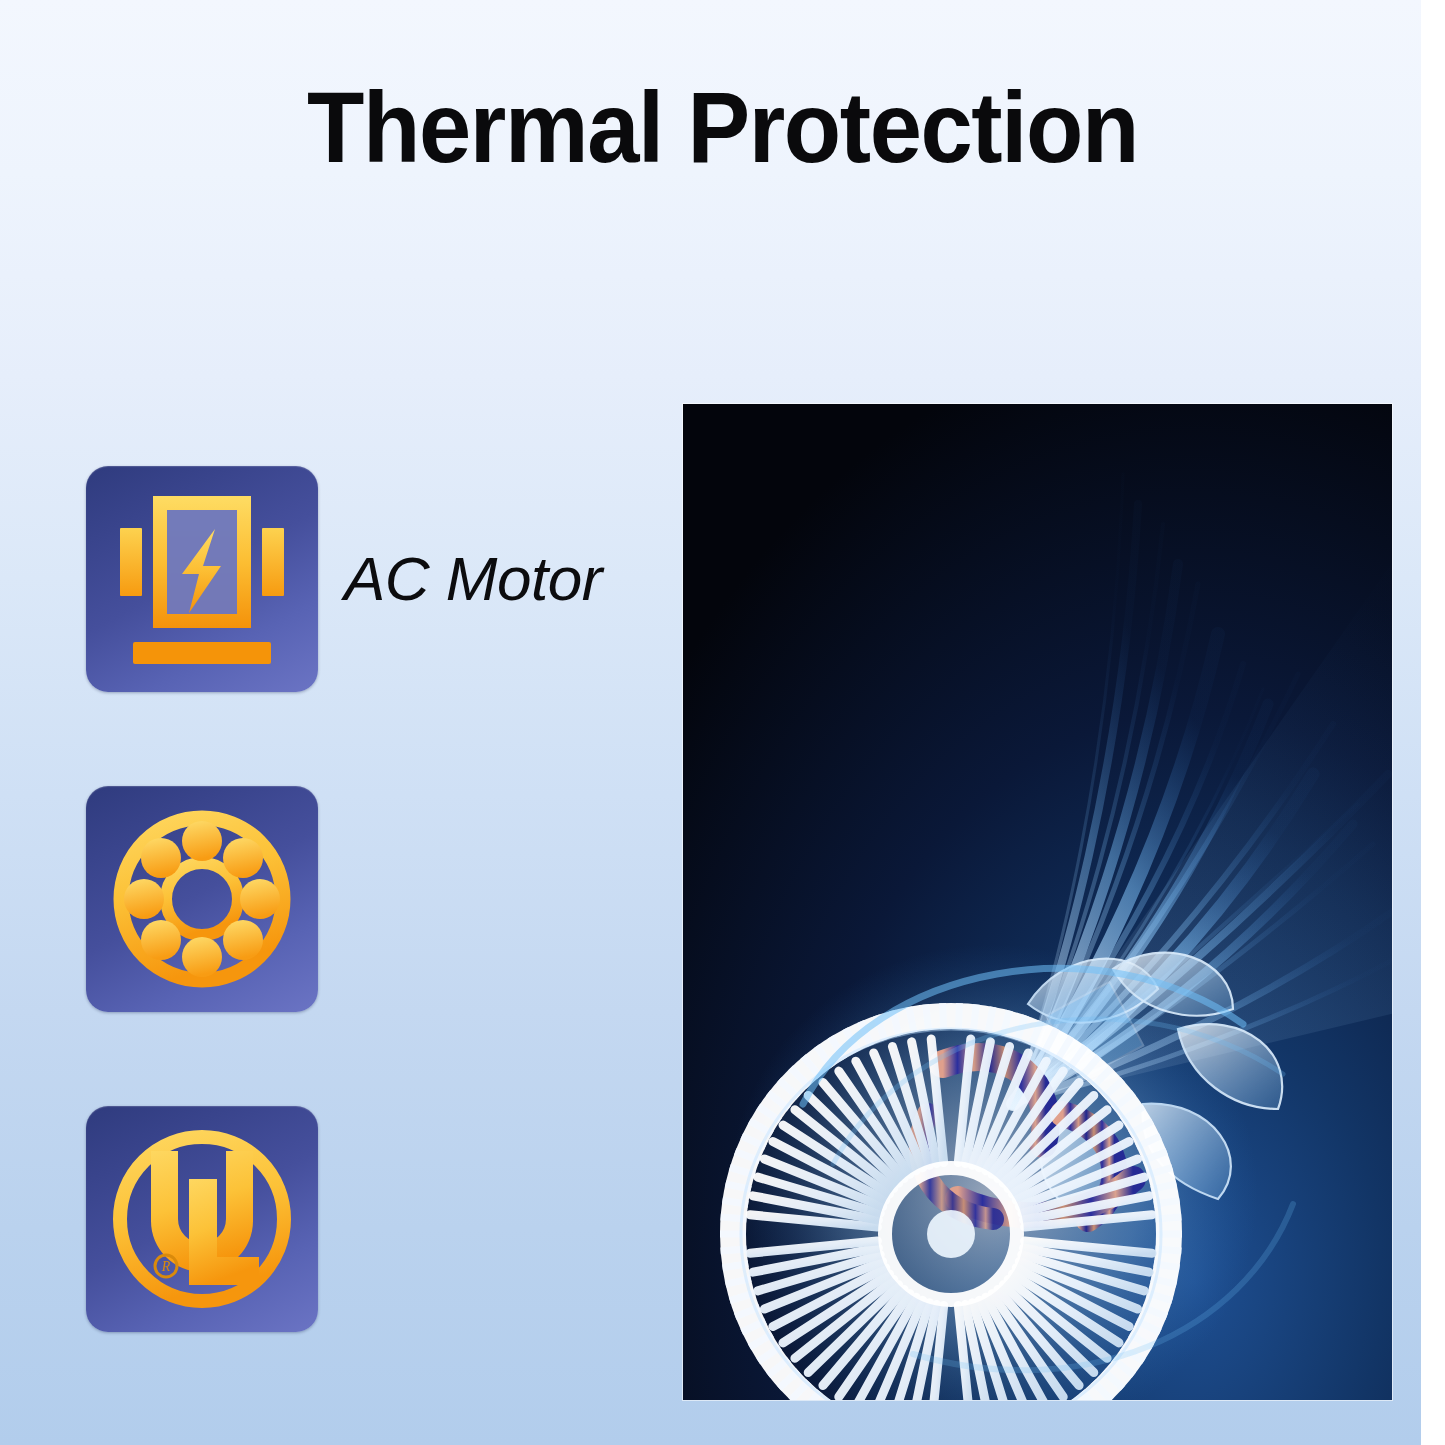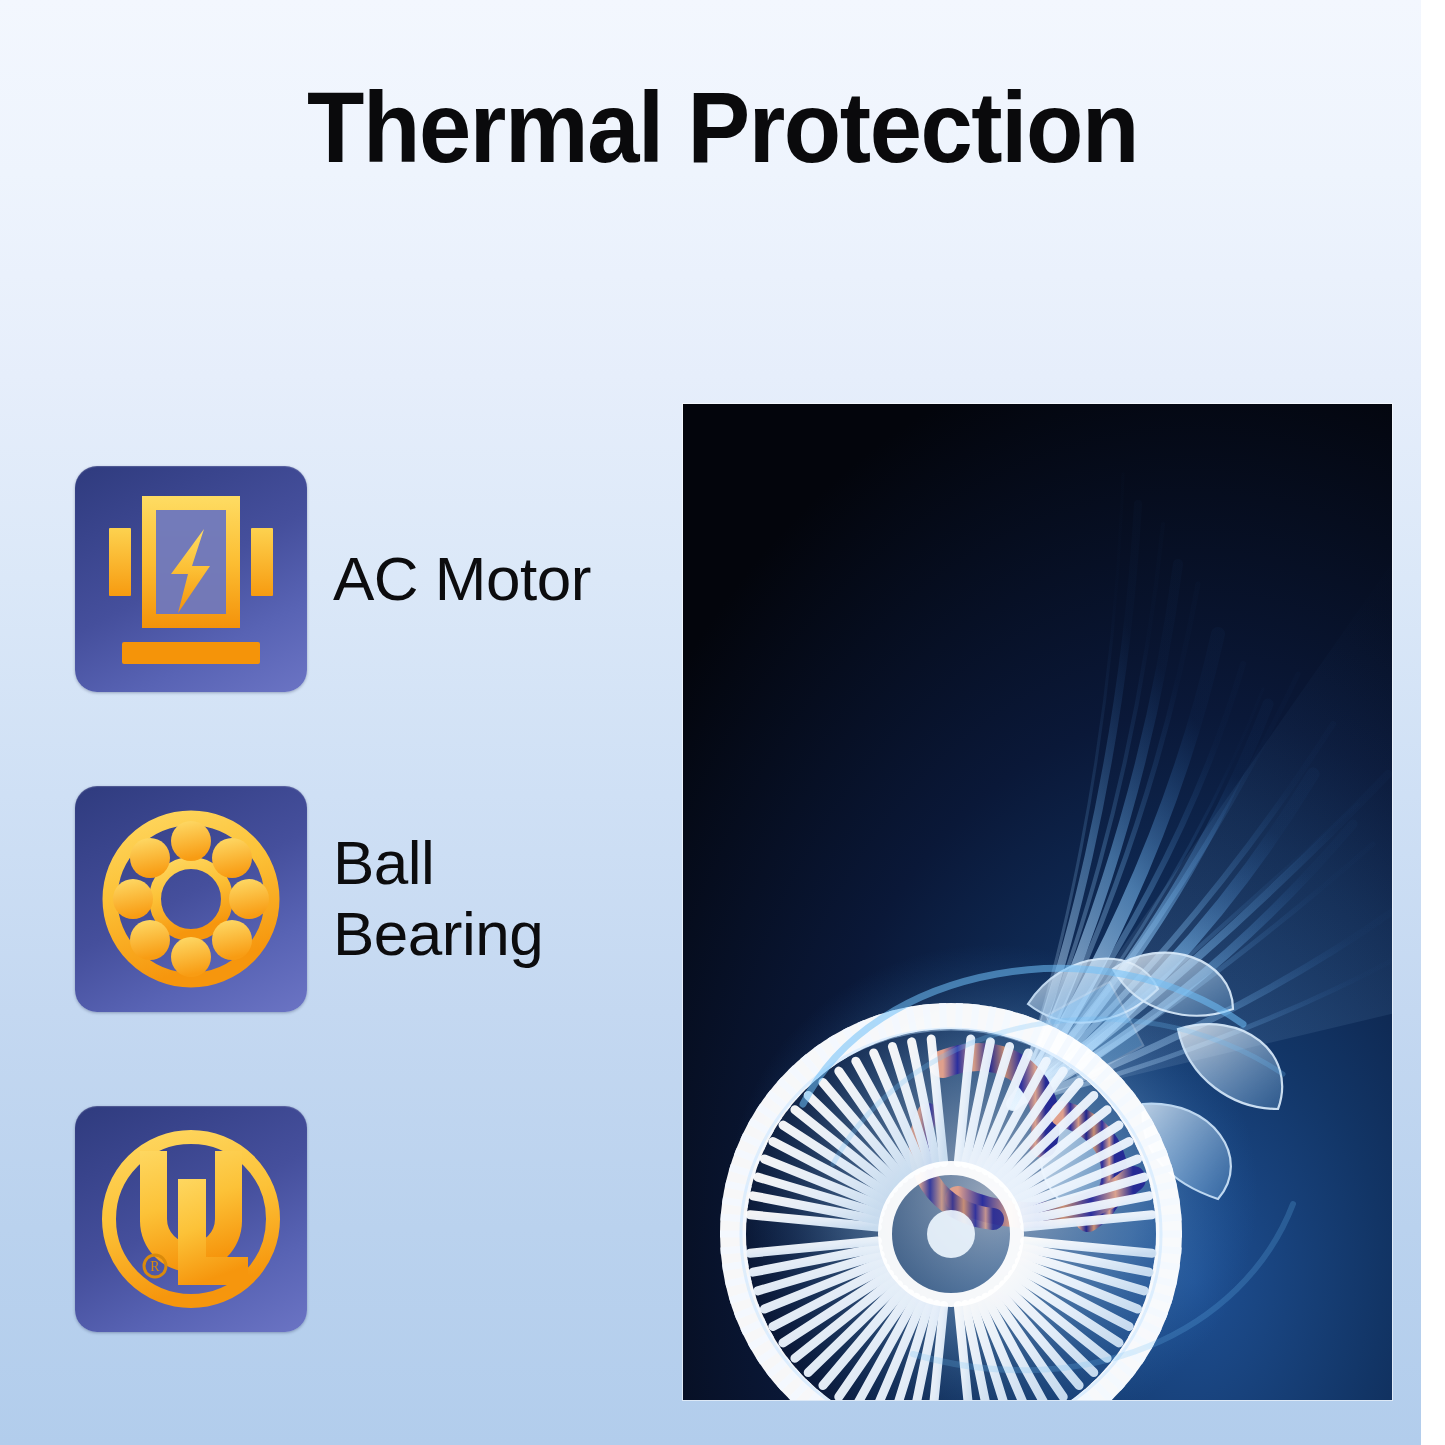--- a/index.html
+++ b/index.html
@@ -33,22 +33,23 @@
     font-weight:700;
     letter-spacing:-1.5px;
     color:#0a0a0c;
     font-stretch:condensed;
     transform:scaleX(0.93);
   }
 
   
   .features{
     position:absolute;
-    left:75px; top:466px;
+    left:86px; top:466px;
     width:600px;
+    font-style:italic;
   }
   .feature{
     position:relative;
     display:flex;
     align-items:center;
     height:226px;
     margin-bottom:94px;
   }
   .feature:last-child{ margin-bottom:0; }
 
@@ -155,22 +156,20 @@
             <circle cx="157" cy="72" r="20"></circle>
             <circle cx="174" cy="113" r="20"></circle>
             <circle cx="157" cy="154" r="20"></circle>
             <circle cx="116" cy="171" r="20"></circle>
             <circle cx="75" cy="154" r="20"></circle>
             <circle cx="58" cy="113" r="20"></circle>
             <circle cx="75" cy="72" r="20"></circle>
           </g>
         </svg>
       </div>
-      <div class="flabel">Ball
-Bearing</div>
     </div>
 
     <div class="feature">
       <div class="tile">
         <svg viewBox="0 0 232 226">
           <defs>
             <linearGradient id="yg3" x1="0" y1="0" x2="0.25" y2="1">
               <stop offset="0" stop-color="#fed760"></stop>
               <stop offset="0.5" stop-color="#fcc238"></stop>
               <stop offset="1" stop-color="#f6960d"></stop>

